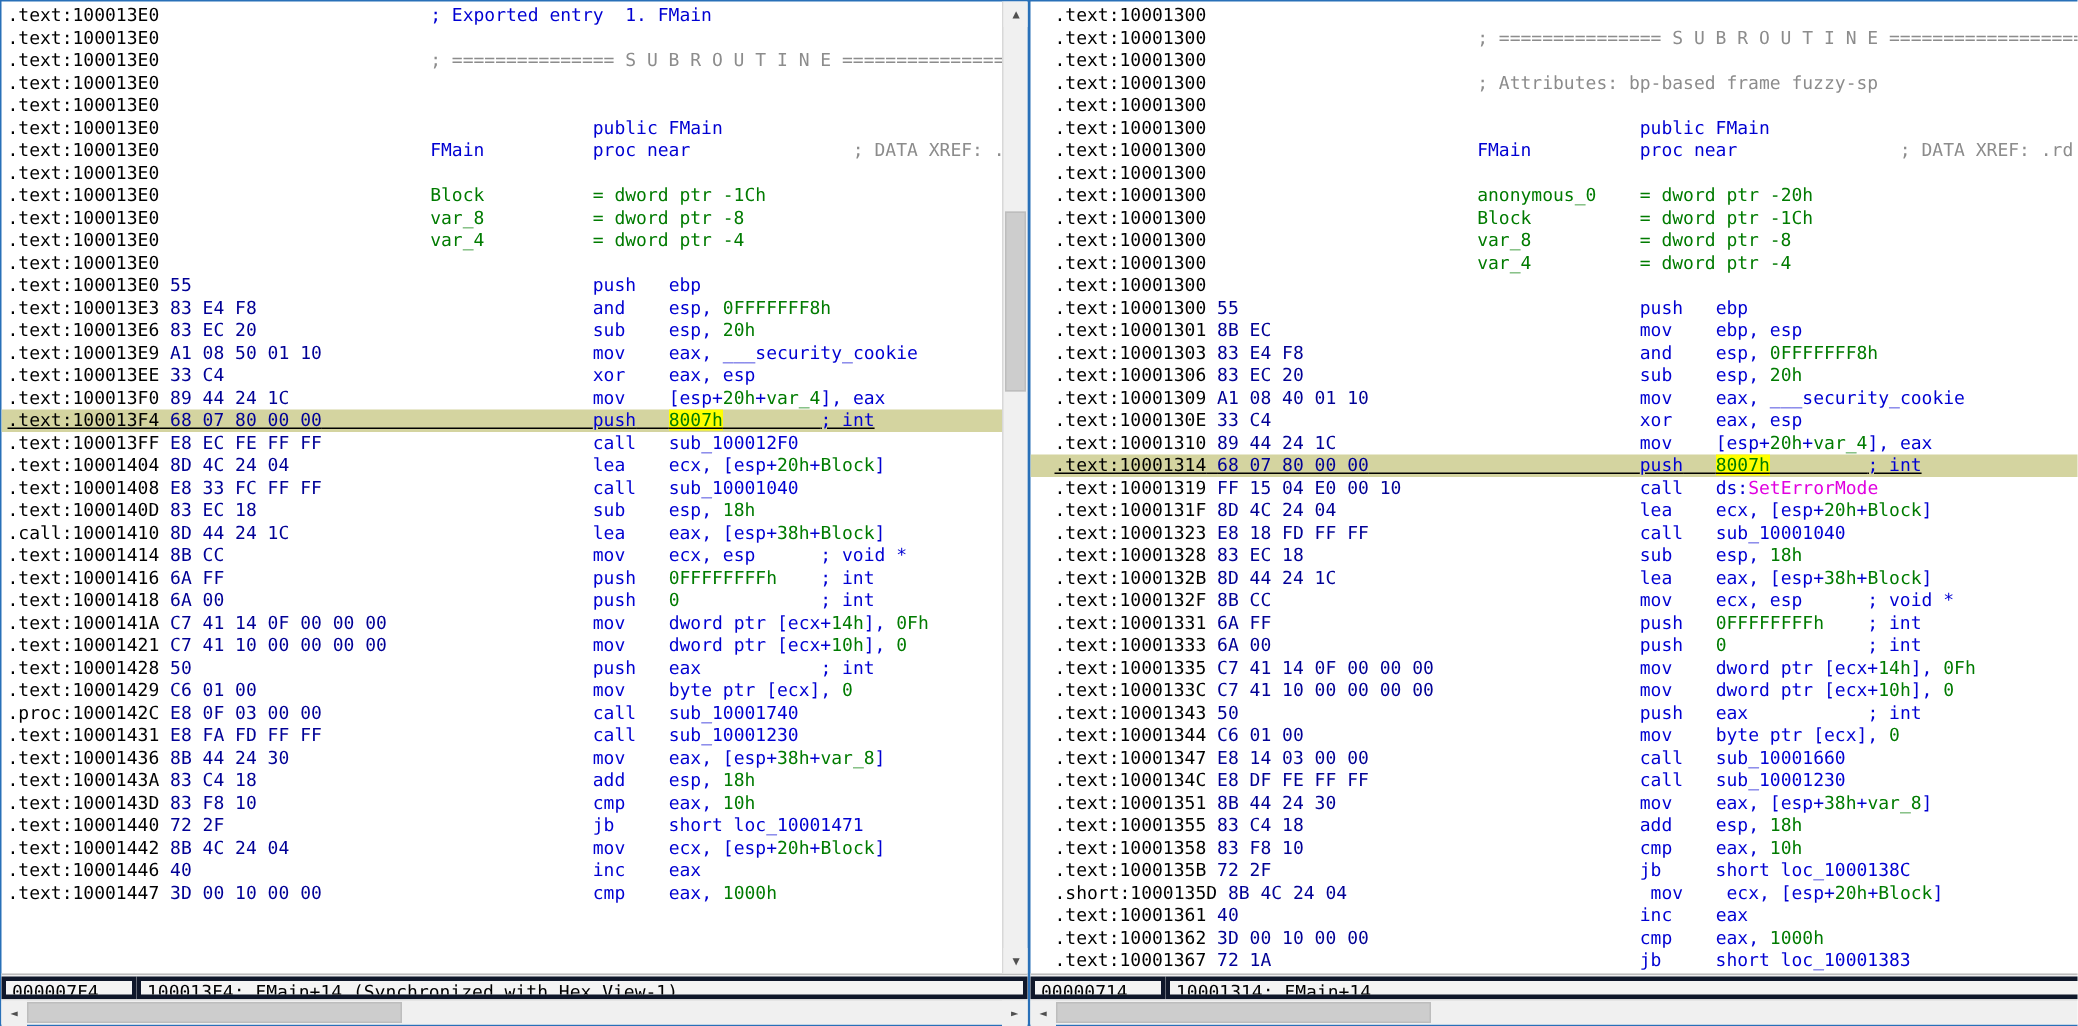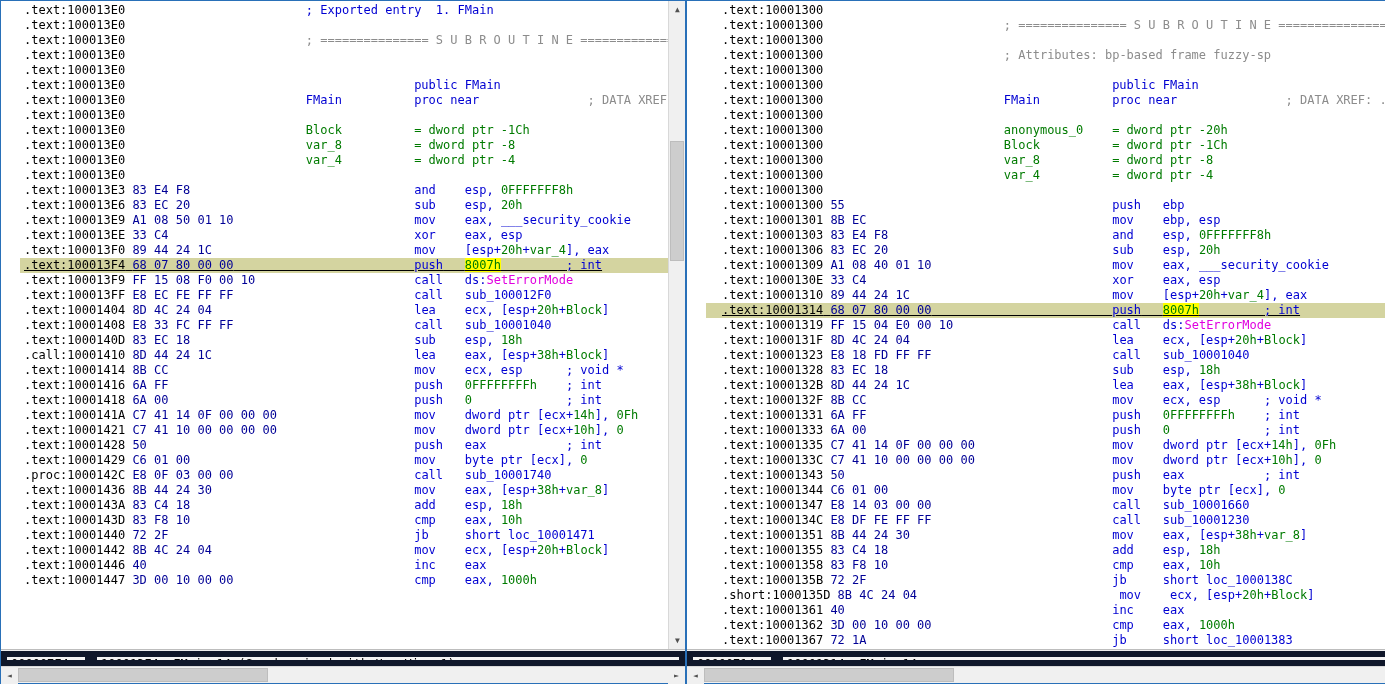--- a/index.html
+++ b/index.html
@@ -15,21 +15,21 @@
   *{box-sizing:border-box;}
   html,body{margin:0;padding:0;}
   body{width:1385px;height:684px;background:#ffffff;overflow:hidden;
        font-family:"DejaVu Sans Mono","Liberation Mono",monospace;}
   .root{display:flex;width:1385px;height:684px;}
   .pane{border:1px solid var(--pane-border);background:#fff;display:flex;flex-direction:column;height:684px;}
   .pane-left{width:686px;}
   .gap{width:7px;background:#ffffff;}
   .pane-right{flex:1;}
   .main{flex:1;display:flex;overflow:hidden;}
-  .code{flex:1;overflow:hidden;padding-top:2px;font-size:12px;line-height:15px;margin-left:19px;}
+  .code{flex:1;overflow:hidden;padding-top:2px;font-size:12px;line-height:15px;}
   .line{white-space:pre;height:15px;padding-left:4px;}
   .pane-right .line{padding-left:16px;}
   .line.hl{background:var(--line-highlight);text-decoration:underline;}
   .t-a{color:#000000;}
   .t-b{color:var(--bytes-navy);}
   .t-c{color:var(--code-blue);}
   .t-g{color:var(--number-green);}
   .t-m{color:var(--import-magenta);}
   .t-k{color:var(--comment-grey);}
   .t-y{color:var(--number-green);background:var(--token-highlight);}
@@ -40,21 +40,21 @@
           width:17px;height:17px;background:#f0f0f0;cursor:default;}
   .vscroll .sb-up{top:0;left:0;}
   .vscroll .sb-down{bottom:0;left:0;}
   .hscroll .sb-left{left:0;top:0;}
   .hscroll .sb-right{right:0;top:0;}
   .vthumb{position:absolute;left:1px;right:1px;top:140px;height:120px;background:#cdcdcd;border:1px solid #bdbdbd;}
   .hthumb{position:absolute;top:1px;bottom:1px;left:17px;width:250px;background:#cdcdcd;border:1px solid #bdbdbd;}
   
   .statusbar{height:17px;background:#f0f0f0;border-top:1px solid #bdbdbd;display:flex;align-items:center;
              font-size:12px;color:#000;flex:none;}
-  .scell{height:15px;line-height:14px;border:6px solid #0f172a;background:#f4f4f4;padding:0 4px;overflow:hidden;white-space:nowrap;}
+  .scell{height:15px;line-height:14px;border:3px solid #0f172a;background:#f4f4f4;padding:0 4px;overflow:hidden;white-space:nowrap;}
   .scell1{width:90px;flex:none;}
   .scell2{flex:1;}
 </style>
 </head>
 <body>
 
 <div class="root">
 
   <div class="pane pane-left">
     <div class="main">
@@ -64,40 +64,41 @@
           <div class="line"><span class="t-a">.text:100013E0</span>                         <span class="t-k">; =============== S U B R O U T I N E =======================================================</span></div>
           <div class="line"><span class="t-a">.text:100013E0</span></div>
           <div class="line"><span class="t-a">.text:100013E0</span></div>
           <div class="line"><span class="t-a">.text:100013E0</span>                                        <span class="t-c">public FMain</span></div>
           <div class="line"><span class="t-a">.text:100013E0</span>                         <span class="t-c">FMain</span>          <span class="t-c">proc near</span>               <span class="t-k">; DATA XREF: .rd</span></div>
           <div class="line"><span class="t-a">.text:100013E0</span></div>
           <div class="line"><span class="t-a">.text:100013E0</span>                         <span class="t-g">Block</span>          <span class="t-g">= dword ptr -1Ch</span></div>
           <div class="line"><span class="t-a">.text:100013E0</span>                         <span class="t-g">var_8</span>          <span class="t-g">= dword ptr -8</span></div>
           <div class="line"><span class="t-a">.text:100013E0</span>                         <span class="t-g">var_4</span>          <span class="t-g">= dword ptr -4</span></div>
           <div class="line"><span class="t-a">.text:100013E0</span></div>
+          <div class="line"><span class="t-a">.text:100013E0</span> <span class="t-b">55</span>                                     <span class="t-c">push</span>   <span class="t-c">ebp</span></div>
           <div class="line"><span class="t-a">.text:100013E3</span> <span class="t-b">83 E4 F8</span>                               <span class="t-c">and</span>    <span class="t-c">esp, </span><span class="t-g">0FFFFFFF8h</span></div>
           <div class="line"><span class="t-a">.text:100013E6</span> <span class="t-b">83 EC 20</span>                               <span class="t-c">sub</span>    <span class="t-c">esp, </span><span class="t-g">20h</span></div>
           <div class="line"><span class="t-a">.text:100013E9</span> <span class="t-b">A1 08 50 01 10</span>                         <span class="t-c">mov</span>    <span class="t-c">eax, ___security_cookie</span></div>
           <div class="line"><span class="t-a">.text:100013EE</span> <span class="t-b">33 C4</span>                                  <span class="t-c">xor</span>    <span class="t-c">eax, esp</span></div>
           <div class="line"><span class="t-a">.text:100013F0</span> <span class="t-b">89 44 24 1C</span>                            <span class="t-c">mov</span>    <span class="t-c">[esp+</span><span class="t-g">20h</span><span class="t-c">+</span><span class="t-g">var_4</span><span class="t-c">], eax</span></div>
           <div class="line hl"><span class="t-a">.text:100013F4</span> <span class="t-b">68 07 80 00 00</span>                         <span class="t-c">push</span>   <span class="t-y">8007h</span>         <span class="t-c">; int</span></div>
-          <div class="line"><span class="t-a">.text:100013F9</span> <span class="t-b">FF 15 08 F0 00 10</span>                      <span class="t-c">call</span>   <span class="t-c">ds:</span><span class="t-m">SetErrorMode</span></div>
           <div class="line"><span class="t-a">.text:100013FF</span> <span class="t-b">E8 EC FE FF FF</span>                         <span class="t-c">call</span>   <span class="t-c">sub_100012F0</span></div>
           <div class="line"><span class="t-a">.text:10001404</span> <span class="t-b">8D 4C 24 04</span>                            <span class="t-c">lea</span>    <span class="t-c">ecx, [esp+</span><span class="t-g">20h</span><span class="t-c">+</span><span class="t-g">Block</span><span class="t-c">]</span></div>
           <div class="line"><span class="t-a">.text:10001408</span> <span class="t-b">E8 33 FC FF FF</span>                         <span class="t-c">call</span>   <span class="t-c">sub_10001040</span></div>
           <div class="line"><span class="t-a">.text:1000140D</span> <span class="t-b">83 EC 18</span>                               <span class="t-c">sub</span>    <span class="t-c">esp, </span><span class="t-g">18h</span></div>
           <div class="line"><span class="t-a">.call:10001410</span> <span class="t-b">8D 44 24 1C</span>                            <span class="t-c">lea</span>    <span class="t-c">eax, [esp+</span><span class="t-g">38h</span><span class="t-c">+</span><span class="t-g">Block</span><span class="t-c">]</span></div>
           <div class="line"><span class="t-a">.text:10001414</span> <span class="t-b">8B CC</span>                                  <span class="t-c">mov</span>    <span class="t-c">ecx, esp</span>      <span class="t-c">; void *</span></div>
           <div class="line"><span class="t-a">.text:10001416</span> <span class="t-b">6A FF</span>                                  <span class="t-c">push</span>   <span class="t-g">0FFFFFFFFh</span>    <span class="t-c">; int</span></div>
           <div class="line"><span class="t-a">.text:10001418</span> <span class="t-b">6A 00</span>                                  <span class="t-c">push</span>   <span class="t-g">0</span>             <span class="t-c">; int</span></div>
           <div class="line"><span class="t-a">.text:1000141A</span> <span class="t-b">C7 41 14 0F 00 00 00</span>                   <span class="t-c">mov</span>    <span class="t-c">dword ptr [ecx+</span><span class="t-g">14h</span><span class="t-c">], </span><span class="t-g">0Fh</span></div>
           <div class="line"><span class="t-a">.text:10001421</span> <span class="t-b">C7 41 10 00 00 00 00</span>                   <span class="t-c">mov</span>    <span class="t-c">dword ptr [ecx+</span><span class="t-g">10h</span><span class="t-c">], </span><span class="t-g">0</span></div>
           <div class="line"><span class="t-a">.text:10001428</span> <span class="t-b">50</span>                                     <span class="t-c">push</span>   <span class="t-c">eax</span>           <span class="t-c">; int</span></div>
           <div class="line"><span class="t-a">.text:10001429</span> <span class="t-b">C6 01 00</span>                               <span class="t-c">mov</span>    <span class="t-c">byte ptr [ecx], </span><span class="t-g">0</span></div>
           <div class="line"><span class="t-a">.proc:1000142C</span> <span class="t-b">E8 0F 03 00 00</span>                         <span class="t-c">call</span>   <span class="t-c">sub_10001740</span></div>
+          <div class="line"><span class="t-a">.text:10001431</span> <span class="t-b">E8 FA FD FF FF</span>                         <span class="t-c">call</span>   <span class="t-c">sub_10001230</span></div>
           <div class="line"><span class="t-a">.text:10001436</span> <span class="t-b">8B 44 24 30</span>                            <span class="t-c">mov</span>    <span class="t-c">eax, [esp+</span><span class="t-g">38h</span><span class="t-c">+</span><span class="t-g">var_8</span><span class="t-c">]</span></div>
           <div class="line"><span class="t-a">.text:1000143A</span> <span class="t-b">83 C4 18</span>                               <span class="t-c">add</span>    <span class="t-c">esp, </span><span class="t-g">18h</span></div>
           <div class="line"><span class="t-a">.text:1000143D</span> <span class="t-b">83 F8 10</span>                               <span class="t-c">cmp</span>    <span class="t-c">eax, </span><span class="t-g">10h</span></div>
           <div class="line"><span class="t-a">.text:10001440</span> <span class="t-b">72 2F</span>                                  <span class="t-c">jb</span>     <span class="t-c">short loc_10001471</span></div>
           <div class="line"><span class="t-a">.text:10001442</span> <span class="t-b">8B 4C 24 04</span>                            <span class="t-c">mov</span>    <span class="t-c">ecx, [esp+</span><span class="t-g">20h</span><span class="t-c">+</span><span class="t-g">Block</span><span class="t-c">]</span></div>
           <div class="line"><span class="t-a">.text:10001446</span> <span class="t-b">40</span>                                     <span class="t-c">inc</span>    <span class="t-c">eax</span></div>
           <div class="line"><span class="t-a">.text:10001447</span> <span class="t-b">3D 00 10 00 00</span>                         <span class="t-c">cmp</span>    <span class="t-c">eax, </span><span class="t-g">1000h</span></div>
         </div>
       <div class="vscroll">
         <div class="sb-btn sb-up">▲</div>

